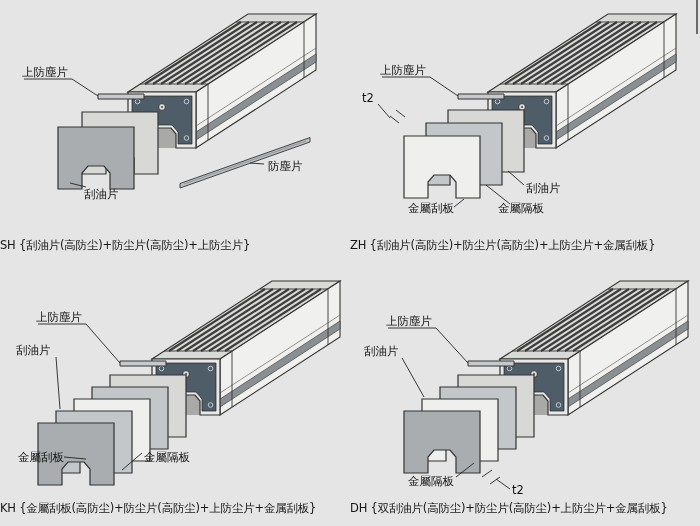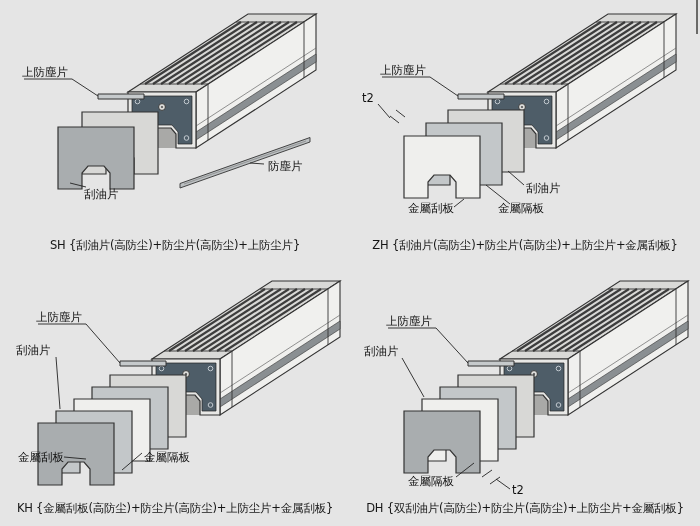--- a/index.html
+++ b/index.html
@@ -3,21 +3,21 @@
 <meta charset="utf-8">
 <style>
   html,body{margin:0;padding:0;}
   body{font-family:"DejaVu Sans",sans-serif;}
   .page{position:relative;width:700px;height:526px;background:#e5e5e5;overflow:hidden;}
   .grid{display:grid;grid-template-columns:350px 350px;grid-template-rows:263px 263px;}
   .panel{position:relative;width:350px;height:263px;}
   .panel svg{position:absolute;left:0;top:0;}
   .caption{
     position:absolute;left:0;bottom:10px;width:100%;
-    text-align:center;font-size:11.5px;color:#151515;
+    font-size:11.5px;color:#151515;
     white-space:nowrap;letter-spacing:-0.2px;
   }
   svg text{font-family:"DejaVu Sans",sans-serif;font-size:11.5px;fill:#111;}
   .leader{stroke:#222;stroke-width:0.9;fill:none;}
   .edge-mark{position:absolute;right:2px;top:0;width:2px;height:34px;background:#6a6a68;}
 </style>
 </head>
 <body>
 
 <div class="page">
@@ -146,17 +146,17 @@
         <line class="leader" x1="106" y1="214" x2="124" y2="200"></line>
         <g>
           <line class="leader" x1="160" y1="226" x2="146" y2="216"></line>
           <path class="leader" d="M132,214 l10,-7 M140,221 l10,-7"></path>
         </g>
         <text x="36" y="62">上防塵片</text>
         <text x="14" y="92">刮油片</text>
         <text x="58" y="222">金屬隔板</text>
         <text x="162" y="231">t2</text>
       </svg>
-      <div class="caption">DH {双刮油片(高防尘)+防尘片(高防尘)+上防尘片+金屬刮板}</div>
+      <div class="caption">DH {双刮油片(高防尘)+防尘片(高防尘)+上防尘片+金属刮板}</div>
     </div>
 
   </div>
 </div>
 
 </body></html>

